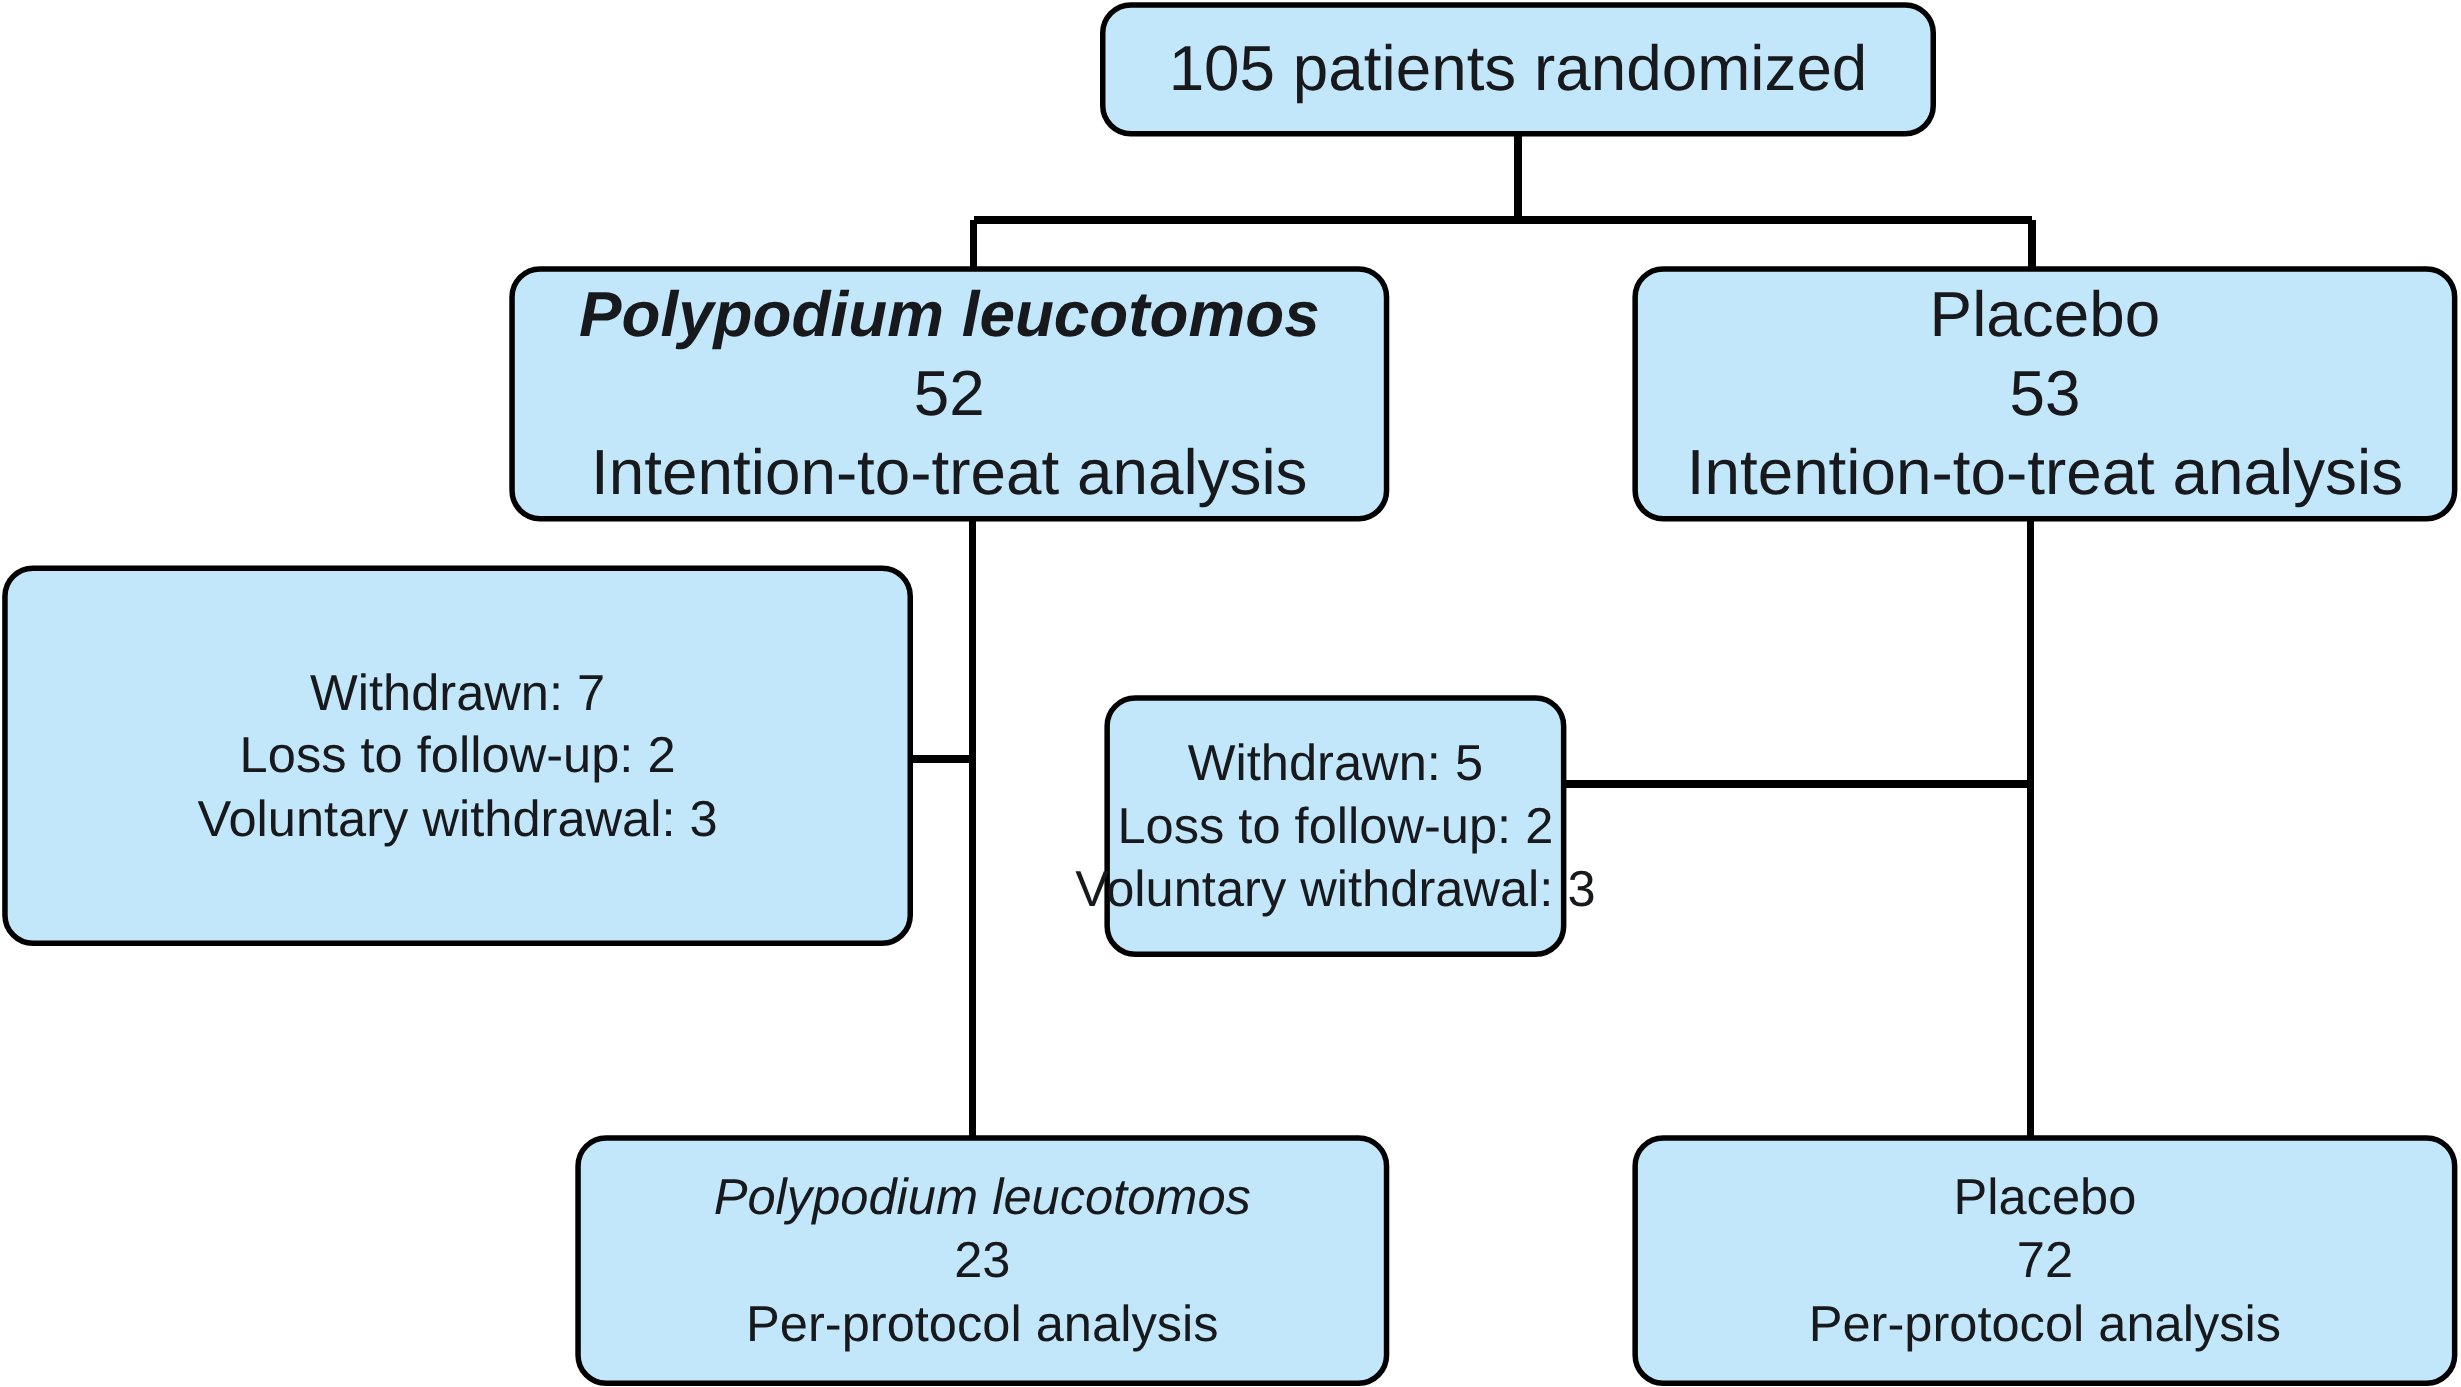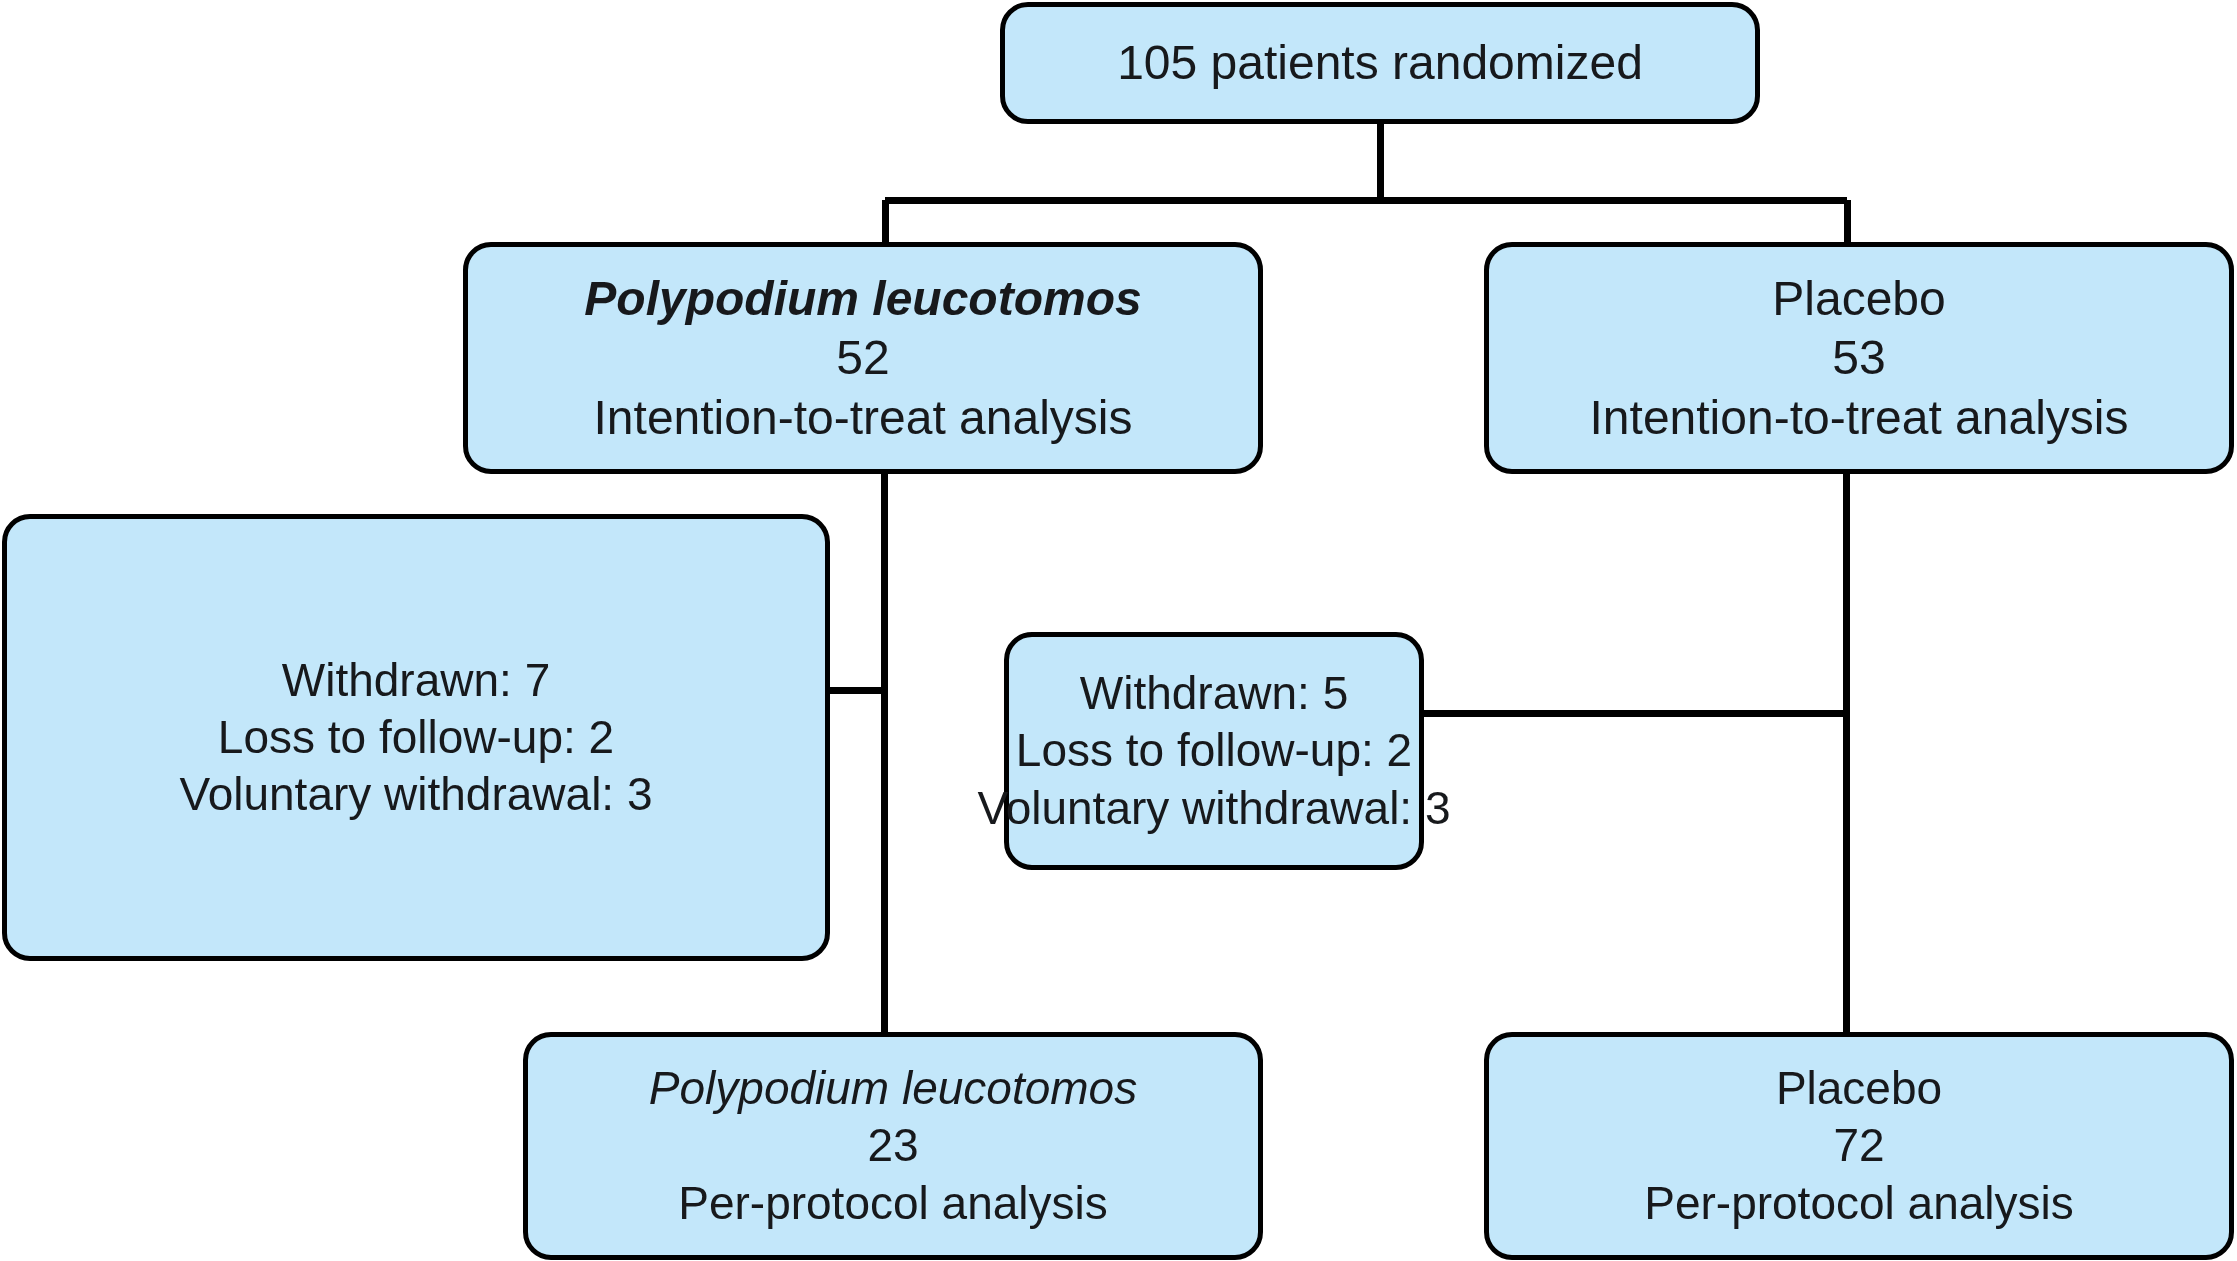--- a/index.html
+++ b/index.html
@@ -36,30 +36,30 @@
     justify-content: center;
     text-align: center;
     color: #17191c;
     line-height: 1.24;
     z-index: 2;
   }
   .node .ln {
     display: block;
     white-space: nowrap;
   }
-  .f-48 { font-size: 48px; }
+  .f-48 { font-size: 58px; }
   .f-46 { font-size: 46px; }
   .bi { font-weight: bold; font-style: italic; }
   .it { font-style: italic; }
 
   
   #node-randomized      { left: 1000px; top: 2px;    width: 760px; height: 122px; }
   #node-itt-treatment   { left: 463px;  top: 242px;  width: 800px; height: 232px; }
   #node-itt-placebo     { left: 1484px; top: 242px;  width: 750px; height: 232px; }
-  #node-withdrawn-treatment { left: 2px; top: 514px; width: 828px; height: 447px; }
+  #node-withdrawn-treatment { left: 2px; top: 514px; width: 828px; height: 346px; }
   #node-withdrawn-placebo   { left: 1004px; top: 594px; width: 420px; height: 238px; margin-top: 38px; }
   #node-pp-treatment    { left: 523px;  top: 1032px; width: 740px; height: 228px; }
   #node-pp-placebo      { left: 1484px; top: 1032px; width: 750px; height: 228px; }
 </style>
 </head>
 <body>
 
 <div id="canvas">
 
   <svg class="connectors" viewBox="0 0 2237 1261" width="2237" height="1261" xmlns="http://www.w3.org/2000/svg">

